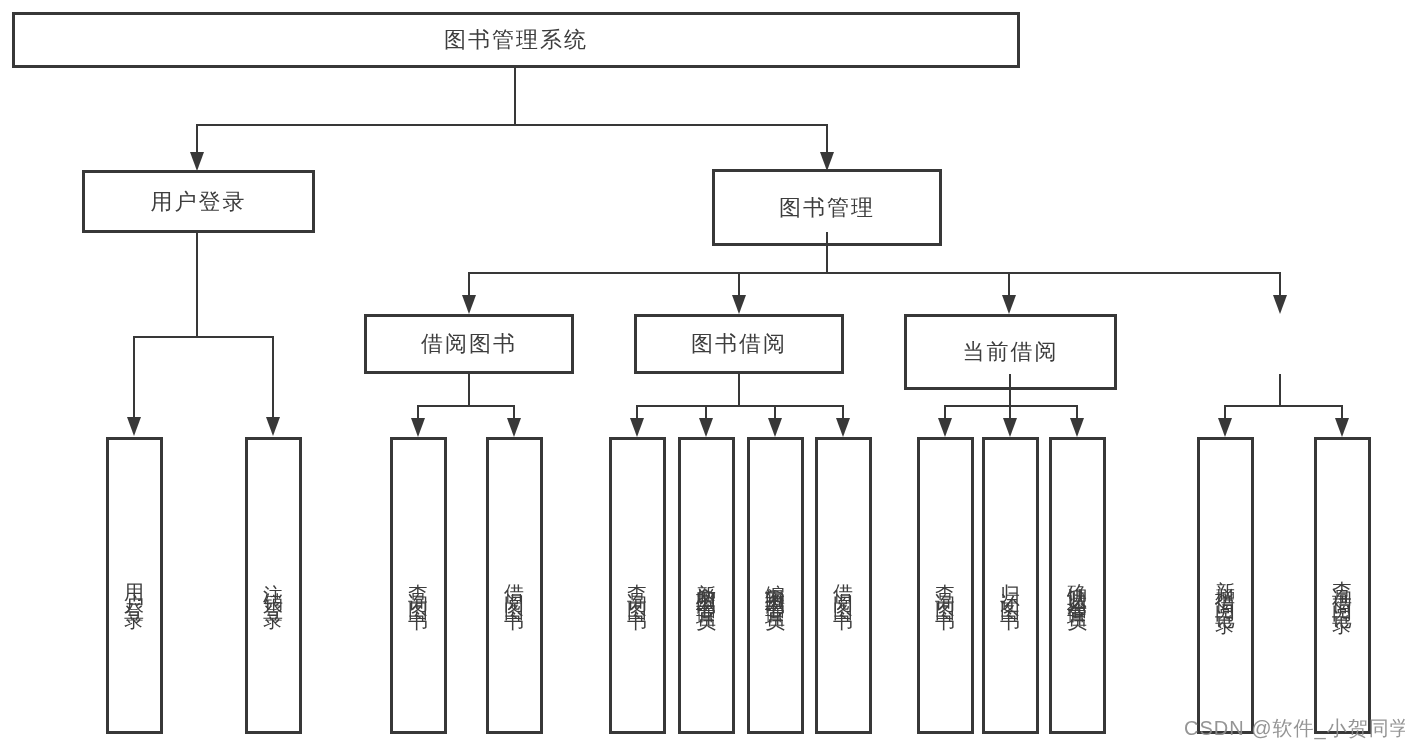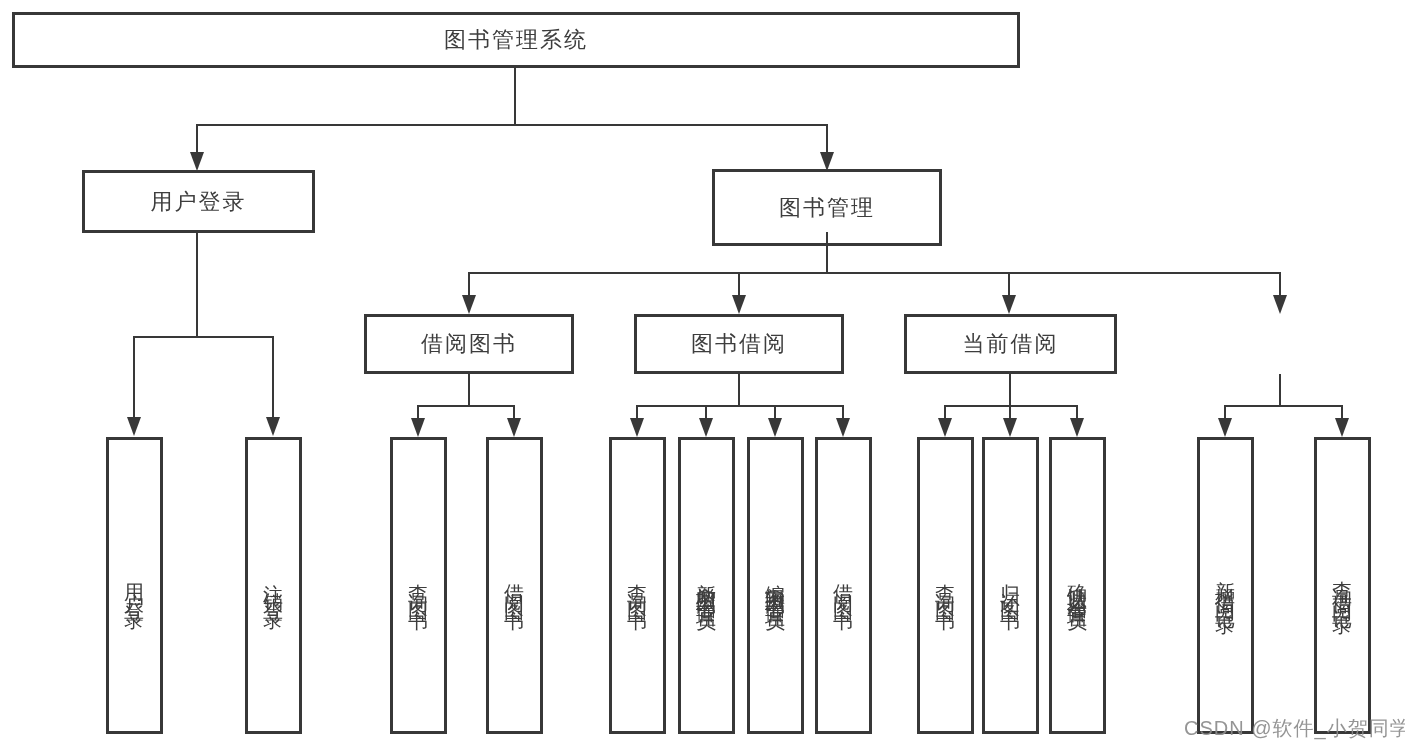--- a/index.html
+++ b/index.html
@@ -99,21 +99,21 @@
   <div class="ar" style="left:462px; top:295px;"></div>
   <div class="ln" style="left:738px; top:272px; width:2px; height:25px;"></div>
   <div class="ar" style="left:732px; top:295px;"></div>
   <div class="ln" style="left:1008px; top:272px; width:2px; height:25px;"></div>
   <div class="ar" style="left:1002px; top:295px;"></div>
   <div class="ln" style="left:1279px; top:272px; width:2px; height:25px;"></div>
   <div class="ar" style="left:1273px; top:295px;"></div>
 
   <div class="hbox" style="left:364px; top:314px; width:210px; height:60px;">借阅图书</div>
   <div class="hbox" style="left:634px; top:314px; width:210px; height:60px;">图书借阅</div>
-  <div class="hbox" style="left:904px; top:314px; width:213px; height:60px;">当前借阅</div>
+  <div class="hbox" style="left:904px; top:314px; width:213px; height:76px;">当前借阅</div>
 
   <div class="ln" style="left:468px; top:374px; width:2px; height:33px;"></div>
   <div class="ln" style="left:738px; top:374px; width:2px; height:33px;"></div>
   <div class="ln" style="left:1009px; top:374px; width:2px; height:33px;"></div>
   <div class="ln" style="left:1279px; top:374px; width:2px; height:33px;"></div>
 
   <div class="ln" style="left:417px; top:405px; width:98px; height:2px;"></div>
   <div class="ln" style="left:417px; top:405px; width:2px; height:14px;"></div>
   <div class="ar" style="left:411px; top:418px;"></div>
   <div class="ln" style="left:513px; top:405px; width:2px; height:14px;"></div>

